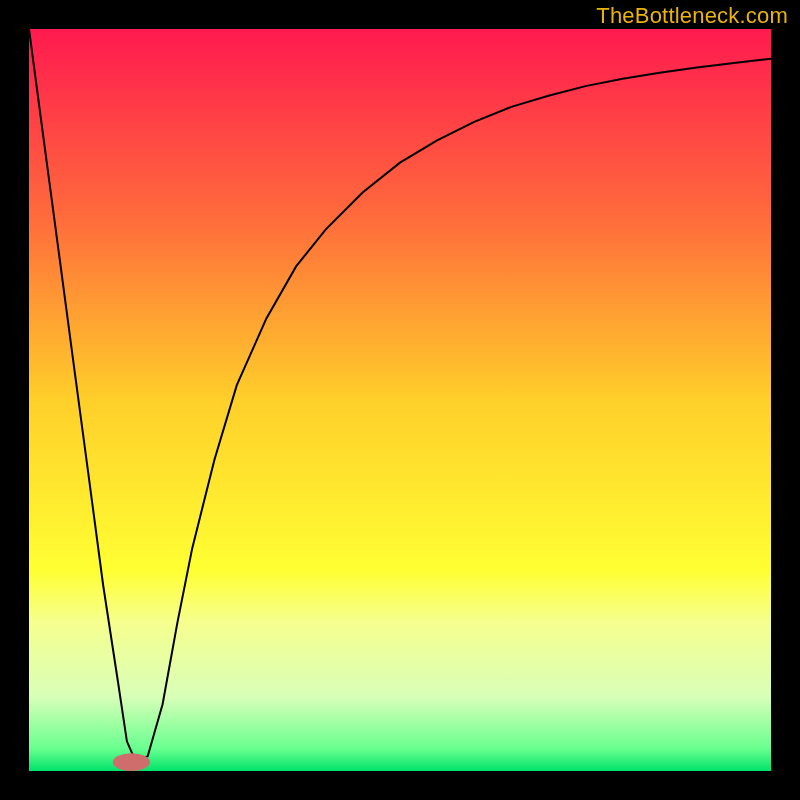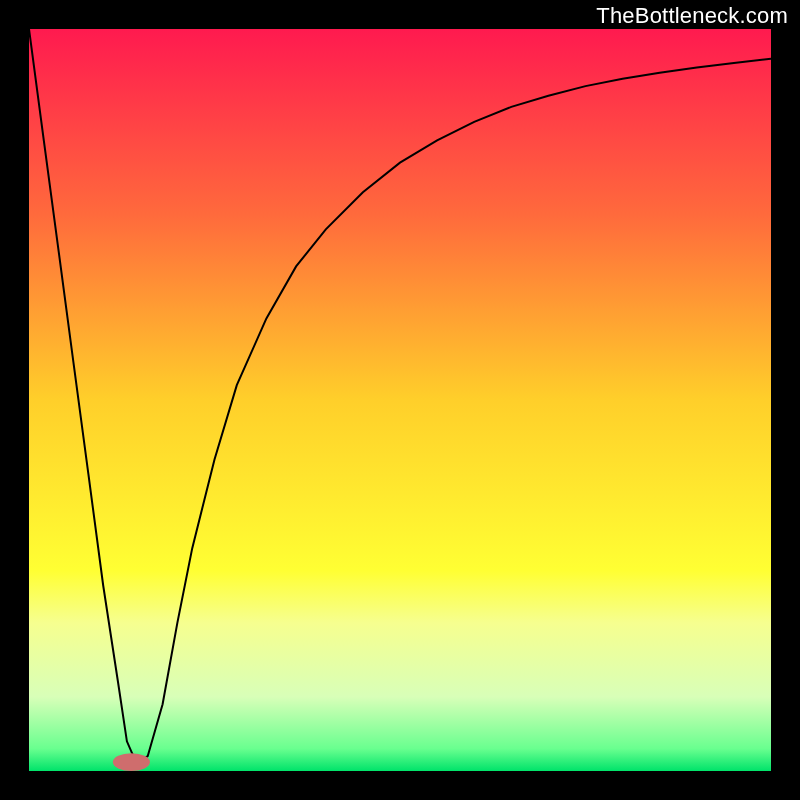--- a/index.html
+++ b/index.html
@@ -8,21 +8,21 @@
     width: 800px;
     height: 800px;
     overflow: hidden;
     background: #000;
     font-family: Arial, Helvetica, sans-serif;
   }
   .watermark {
     position: absolute;
     top: 3px;
     right: 12px;
-    color: #ffffff;
+    color: #eab308;
     font-size: 22px;
     font-weight: 400;
     letter-spacing: 0.2px;
     z-index: 10;
   }
   .frame {
     position: absolute;
     top: 0;
     left: 0;
     width: 800px;

